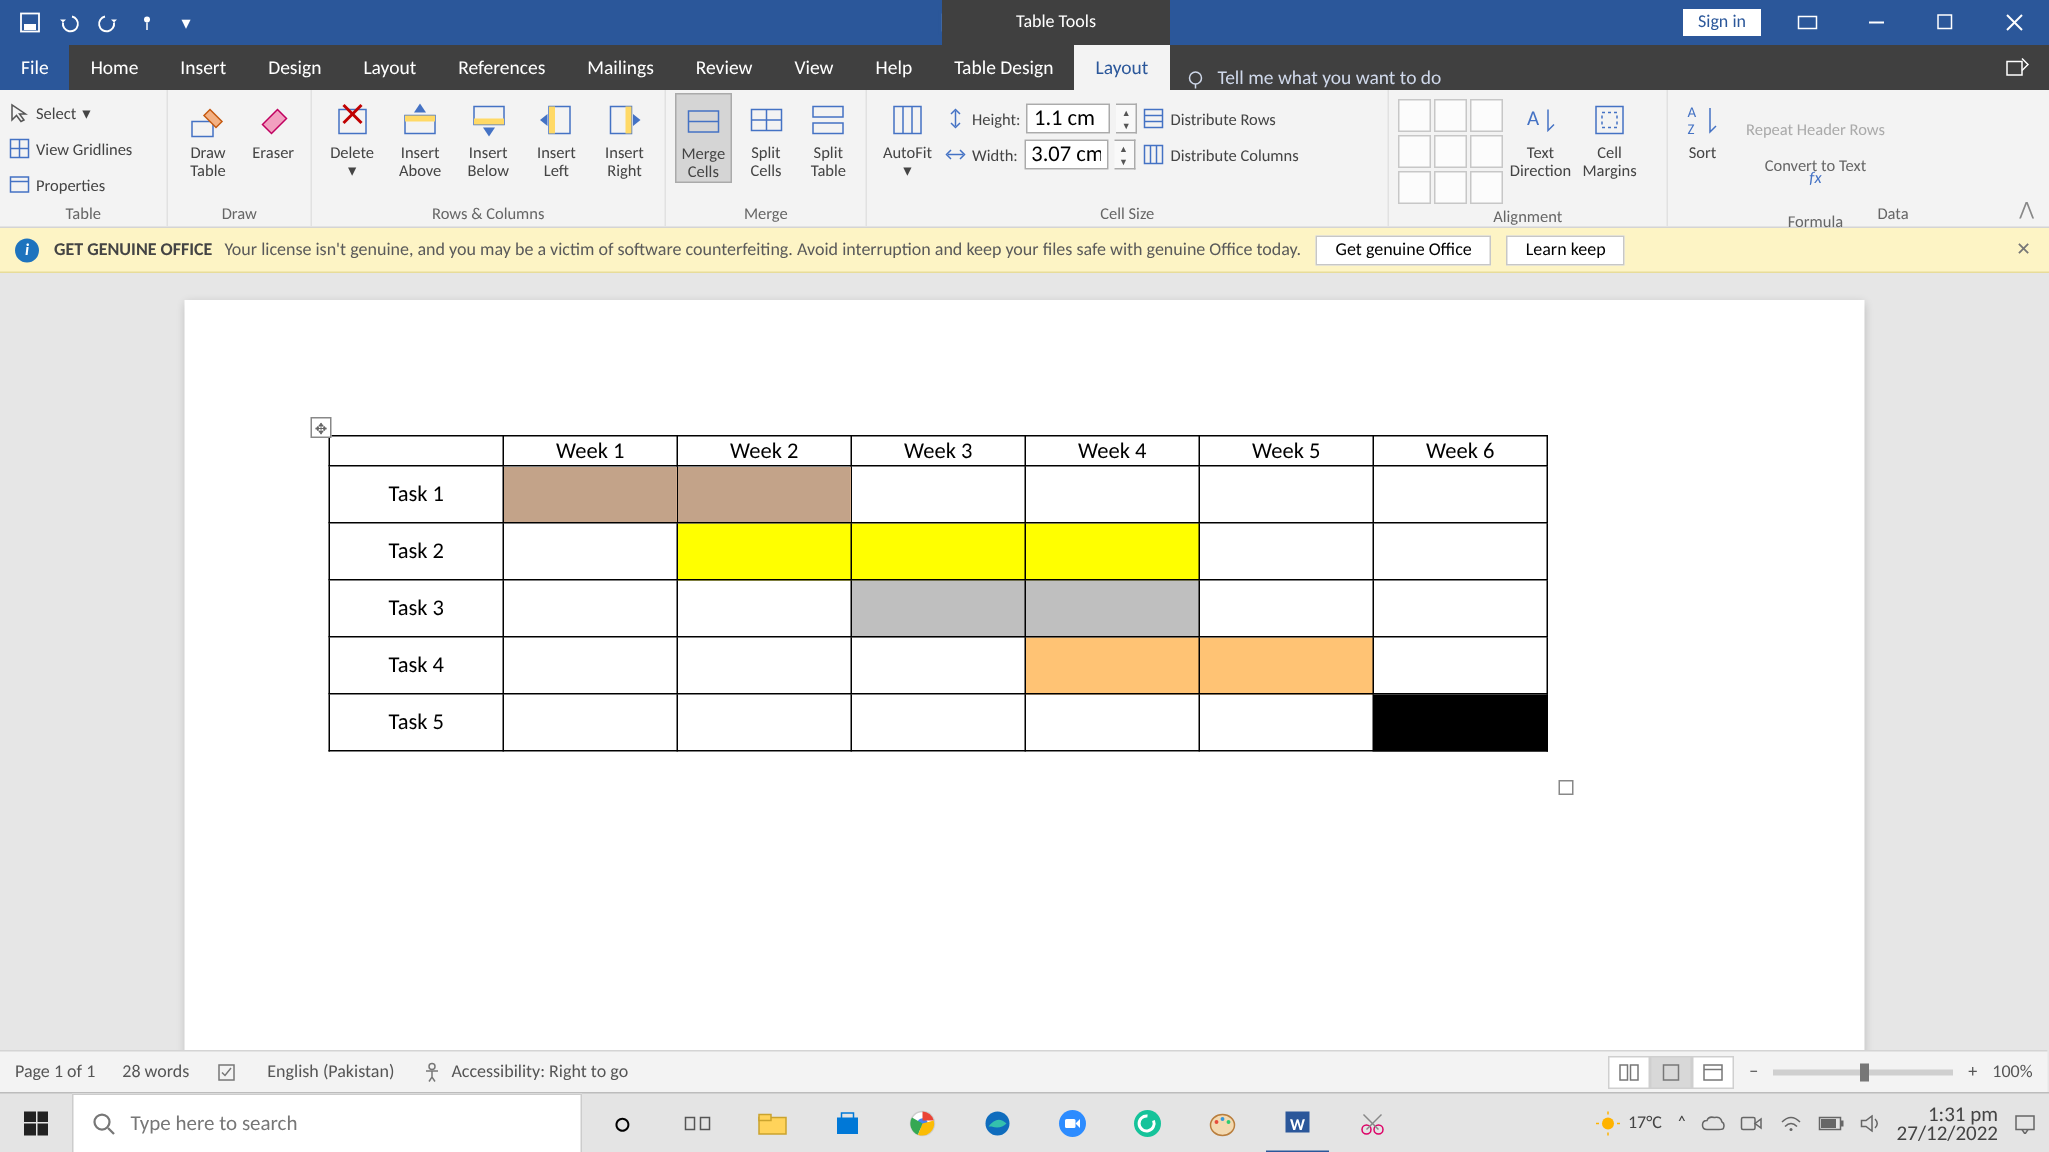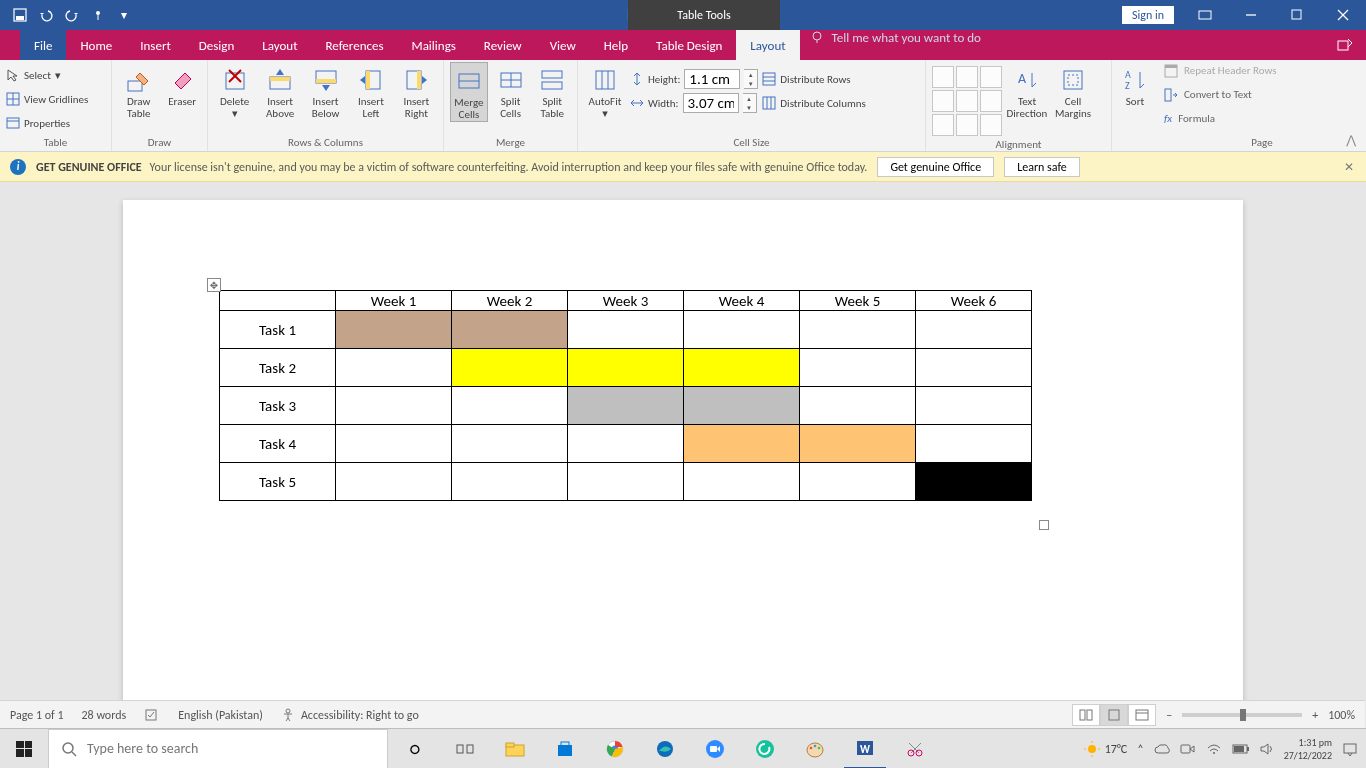--- a/index.html
+++ b/index.html
@@ -9,45 +9,45 @@
 .titlebar { background: #2b579a; height: 30px; display: flex; align-items: center; color: #fff; font-size: 12px; position: relative; }
 .qat { display: flex; align-items: center; gap: 2px; padding-left: 8px; }
 .qat .qbtn { width: 24px; height: 24px; display: flex; align-items: center; justify-content: center; color: #fff; }
 .title-center { position: absolute; left: 50%; transform: translateX(-50%); display: flex; align-items: center; gap: 6px; }
 .tabletools { position: absolute; left: 628px; top: 0; background: #404040; height: 30px; width: 152px; display: flex; align-items: center; justify-content: center; color: #fff; font-size: 12px; }
 .win-ctrls { position: absolute; right: 0; display: flex; align-items: center; }
 .win-ctrls .wbtn { width: 46px; height: 30px; display: flex; align-items: center; justify-content: center; color: #fff; }
 .signin { background: #fff; color: #2b579a; padding: 2px 10px; font-size: 12px; margin-right: 8px; }
 
 
-.menubar { background: #be185d; height: 30px; display: flex; align-items: stretch; color: #fff; font-size: 13px; position: relative; padding-left: 20px; }
+.menubar { background: #404040; height: 30px; display: flex; align-items: stretch; color: #fff; font-size: 13px; position: relative; }
 .menubar .mtab { padding: 0 14px; display: flex; align-items: center; cursor: pointer; }
 .menubar .mtab.file { background: #2b579a; }
 .menubar .mtab.active { background: #f3f3f3; color: #2b579a; }
-.tellme { display: flex; align-items: flex-start; gap: 8px; padding: 0 10px; color: #cfd8ea; }
+.tellme { display: flex; align-items: flex-end; gap: 8px; padding: 0 10px; color: #cfd8ea; }
 .share-icn { position: absolute; right: 12px; top: 6px; color: #fff; }
 
 
 .ribbon { background: #f3f3f3; height: 92px; display: flex; border-bottom: 1px solid #d4d4d4; font-size: 11px; color: #444; }
 .group { border-right: 1px solid #e1e1e1; display: flex; flex-direction: column; padding: 2px 6px 0 6px; }
 .group-body { flex: 1; display: flex; align-items: flex-start; gap: 4px; }
 .group-label { text-align: center; font-size: 11px; color: #666; padding: 2px 0; position: relative; }
 .rb-btn { display: flex; flex-direction: column; align-items: center; justify-content: flex-start; width: 42px; padding-top: 4px; gap: 2px; cursor: pointer; }
 .rb-btn.big { width: 46px; }
 .rb-btn .icn { width: 28px; height: 28px; display: flex; align-items: center; justify-content: center; }
 .rb-btn .lbl { text-align: center; line-height: 12px; font-size: 11px; }
 .rb-btn.active { background: #d5d5d5; border: 1px solid #aaa; }
 .stack { display: flex; flex-direction: column; gap: 2px; }
 .stack .row { display: flex; align-items: center; gap: 4px; height: 22px; }
 .dim-input { width: 56px; height: 20px; border: 1px solid #ababab; background: #fff; font-size: 15px; text-align: left; padding: 0 4px; }
 .spin { width: 14px; height: 20px; border: 1px solid #ababab; border-left: none; display: flex; flex-direction: column; background: #f9f9f9; }
 .spin div { flex: 1; display: flex; align-items: center; justify-content: center; font-size: 6px; color: #555; }
 .aln-grid { display: grid; grid-template-columns: repeat(3, 22px); grid-template-rows: repeat(3, 22px); gap: 2px; }
 .aln-grid .cell { border: 1px solid #c7c7c7; background: #fcfcfc; }
-.data-stack .drow { display: flex; gap: 6px; height: 22px; color: #666; }
+.data-stack .drow { display: flex; align-items: center; gap: 16px; height: 22px; color: #666; flex-direction: column; }
 .data-stack .drow.disabled { color: #aaa; }
 
 
 .msgbar { background: #fdf4c5; height: 30px; display: flex; align-items: center; font-size: 12px; color: #5a5a5a; padding: 0 10px; position: relative; border-bottom: 1px solid #e7dc9a; }
 .msgbar .info-i { width: 16px; height: 16px; border-radius: 50%; background: #1e73be; color: #fff; display: flex; align-items: center; justify-content: center; font-size: 11px; margin-right: 10px; font-style: italic; font-weight: bold;}
 .msgbar .bold { font-weight: 600; color: #444; margin-right: 8px; }
 .msgbar .mb-btn { background: #fff; border: 1px solid #c7c7c7; padding: 2px 12px; margin-left: 10px; font-size: 12px; }
 .msgbar .close { position: absolute; right: 12px; color: #777; }
 
 
@@ -81,21 +81,21 @@
 
 
 .taskbar { position: absolute; bottom: 0; left: 0; right: 0; height: 40px; background: #e4e4e4; border-top: 1px solid #bcbcbc; display: flex; align-items: center; }
 .start { width: 48px; height: 40px; display: flex; align-items: center; justify-content: center; }
 .win-logo { width: 16px; height: 16px; display: grid; grid-template-columns: 1fr 1fr; grid-template-rows: 1fr 1fr; gap: 1px; }
 .win-logo div { background: #222; }
 .search { flex: 0 0 340px; height: 40px; background: #fff; border: 1px solid #ccc; display: flex; align-items: center; gap: 10px; padding: 0 12px; color: #777; font-size: 14px; }
 .tb-icons { display: flex; align-items: center; gap: 8px; margin-left: 6px; }
 .tb-icons .tbi { width: 42px; height: 40px; display: flex; align-items: center; justify-content: center; font-size: 18px; }
 .tray { margin-left: auto; display: flex; align-items: center; gap: 10px; padding-right: 8px; font-size: 12px; color: #444; }
-.tray .clock { text-align: right; line-height: 13px; font-size: 10px; }
+.tray .clock { text-align: right; line-height: 13px; font-size: 14px; }
 .collapse-rbn { position: absolute; right: 10px; bottom: 4px; color: #888; font-size: 12px; }
 
 svg { display: block; }
 </style>
 </head>
 <body>
 
 <div class="titlebar">
   <div class="qat">
     <div class="qbtn">
@@ -465,31 +465,31 @@
               <path d="M9 7 L13 7 M11 5 L13 7 L11 9" fill="none" stroke="#4472c4"></path>
             </svg>
             <span>Convert to Text</span>
           </div>
         <div class="drow">
             <span style="font-style:italic;color:#4472c4">fx</span>
             <span>Formula</span>
           </div>
       </div>
     </div>
-    <div class="group-label">Page</div>
+    <div class="group-label">Data</div>
     <div class="collapse-rbn">⋀</div>
   </div>
 </div>
 
 <div class="msgbar">
   <div class="info-i">i</div>
   <span class="bold">GET GENUINE OFFICE</span>
   <span>Your license isn't genuine, and you may be a victim of software counterfeiting. Avoid interruption and keep your files safe with genuine Office today.</span>
   <button class="mb-btn">Get genuine Office</button>
-  <button class="mb-btn">Learn safe</button>
+  <button class="mb-btn">Learn keep</button>
   <span class="close">✕</span>
 </div>
 
 <div class="docarea">
   <div class="page">
     <div class="tbl-handle">✥</div>
     <table class="doc-table">
       <tbody>
           <tr>
         <td class="c0 hdr"></td>

